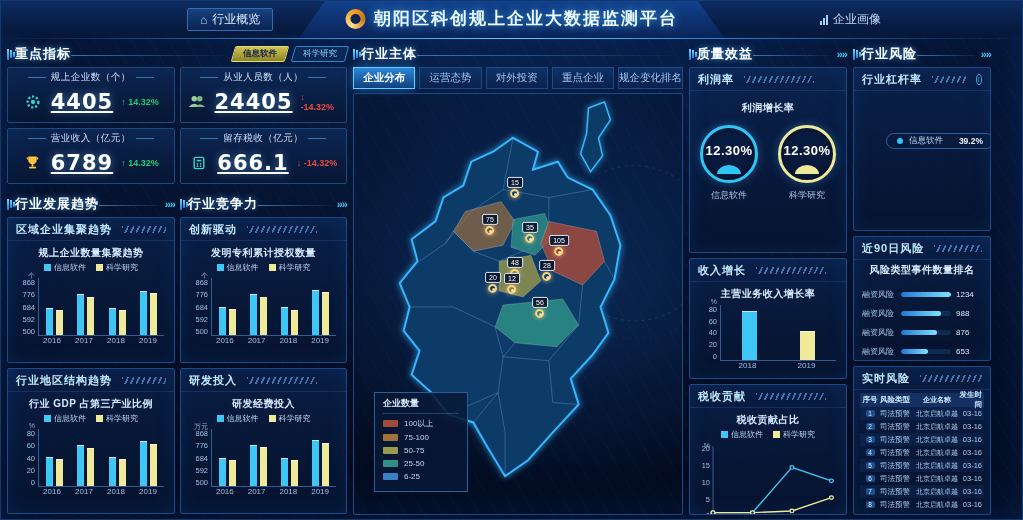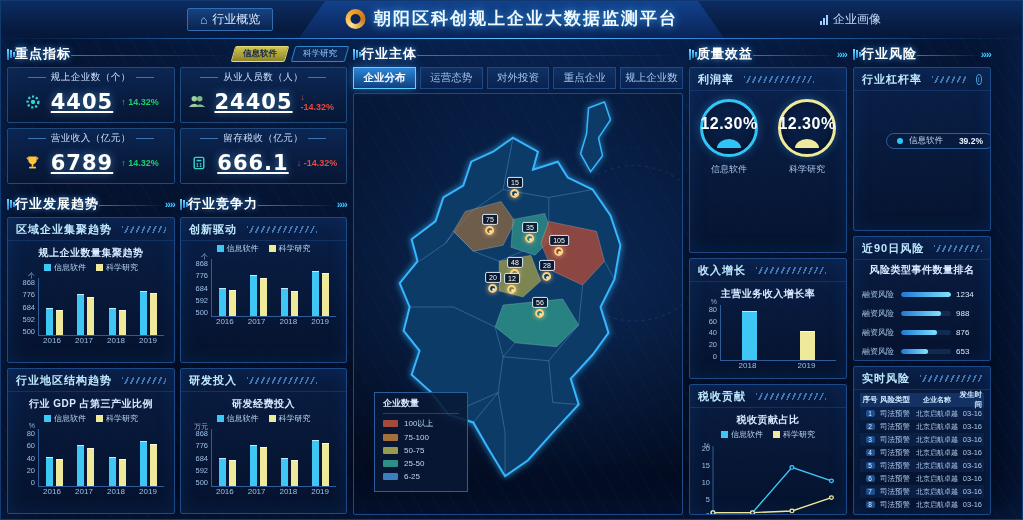--- a/index.html
+++ b/index.html
@@ -85,21 +85,21 @@
   .vb-bar.wide{width:15px;}
   .vb-x{display:flex;justify-content:space-around;font-size:8px;color:#9cc0e8;margin-left:24px;padding-right:6px;}
   
   .pg-row{display:flex;justify-content:space-around;align-items:flex-start;margin-top:8px;}
   .pgauge{display:flex;flex-direction:column;align-items:center;gap:6px;}
   .pg-ring{width:58px;height:58px;border-radius:50%;border:3px solid var(--c);position:relative;
     display:flex;align-items:center;justify-content:center;
     box-shadow:0 0 10px rgba(70,180,255,.35), inset 0 0 10px rgba(0,0,0,.45);}
   .pg-ring:after{content:'';position:absolute;bottom:6px;left:50%;transform:translateX(-50%);
     width:24px;height:9px;border-radius:50% 50% 0 0/100% 100% 0 0;background:var(--c);}
-  .pg-val{font-size:16px;font-weight:bold;color:#fff;margin-top:-8px;letter-spacing:.5px;}
+  .pg-val{font-size:13px;font-weight:bold;color:#fff;margin-top:-8px;letter-spacing:.5px;}
   .pg-label{font-size:9px;color:#a9c6e8;}
   .lv-wrap{display:flex;flex-direction:row;align-items:center;gap:32px;}
   .lv-pill{display:flex;align-items:center;gap:6px;border:1px solid #2b5c9c;border-radius:9px;
     padding:1px 10px;font-size:8.5px;color:#bcd6f2;margin-top:4px;min-width:108px;}
   .lv-pill b{color:#e6f3ff;margin-left:auto;}
   .dot{width:6px;height:6px;border-radius:50%;display:inline-block;}
   
   .hrows{padding:2px 8px;}
   .hrow{display:flex;align-items:center;gap:5px;font-size:8px;color:#a9c6e8;margin:8px 0;}
   .hlabel{flex:0 0 34px;white-space:nowrap;}
@@ -360,20 +360,21 @@
       <span class="p-title">行业竞争力</span>
       <span class="p-dashline"></span>
       <span class="p-arrow">»»</span>
     </div>
     <div class="box" style="height:146px;margin-top:4px">
       <div class="sub-head">
         <span class="sub-title">创新驱动</span>
         <span class="hatch"></span>
       </div>
       <div class="vchart">
+          <div class="vb-title">发明专利累计授权数量</div>
           <div class="legend">
             <span><i class="sw" style="background:#3ec6f5"></i>信息软件</span>
             <span><i class="sw" style="background:#efe99a"></i>科学研究</span>
           </div>
           <div class="vb-wrap">
             <div class="vb-ax">
               <span class="vb-unit">个</span>
               <div class="vb-ticks" style="height:58px">
                 <span>868</span>
                 <span>776</span>
@@ -468,21 +469,21 @@
           <i></i>
         </span>
       <span class="p-title">行业主体</span>
       <span class="p-dashline"></span>
     </div>
     <div class="tabs" id="main-tabs">
         <span class="tab active">企业分布</span>
         <span class="tab ">运营态势</span>
         <span class="tab ">对外投资</span>
         <span class="tab ">重点企业</span>
-        <span class="tab ">规上企业数</span>
+        <span class="tab ">规企变化排名</span>
       </div>
     <div class="map-area" id="map-area">
       <svg width="100%" height="100%" viewBox="0 0 330 422" preserveAspectRatio="none">
         <defs>
           <filter id="mglow" x="-20%" y="-20%" width="140%" height="140%">
             <feGaussianBlur stdDeviation="3" result="b"></feGaussianBlur>
             <feMerge>
                 <feMergeNode in="b"></feMergeNode>
                 <feMergeNode in="SourceGraphic"></feMergeNode>
               </feMerge>
@@ -588,20 +589,21 @@
         </span>
       <span class="p-title">质量效益</span>
       <span class="p-dashline"></span>
       <span class="p-arrow">»»</span>
     </div>
     <div class="box" style="height:188px;margin-top:4px">
       <div class="sub-head">
         <span class="sub-title">利润率</span>
         <span class="hatch"></span>
       </div>
+      <div class="vb-title" style="margin-top:10px">利润增长率</div>
       <div class="pg-row" id="profit-gauges">
           <div class="pgauge">
      <div class="pg-ring" style="--c:#2fc6f7">
               <span class="pg-val">12.30%</span>
             </div>
      <div class="pg-label">信息软件</div>
    </div>
           <div class="pgauge">
      <div class="pg-ring" style="--c:#efe99a">
               <span class="pg-val">12.30%</span>

